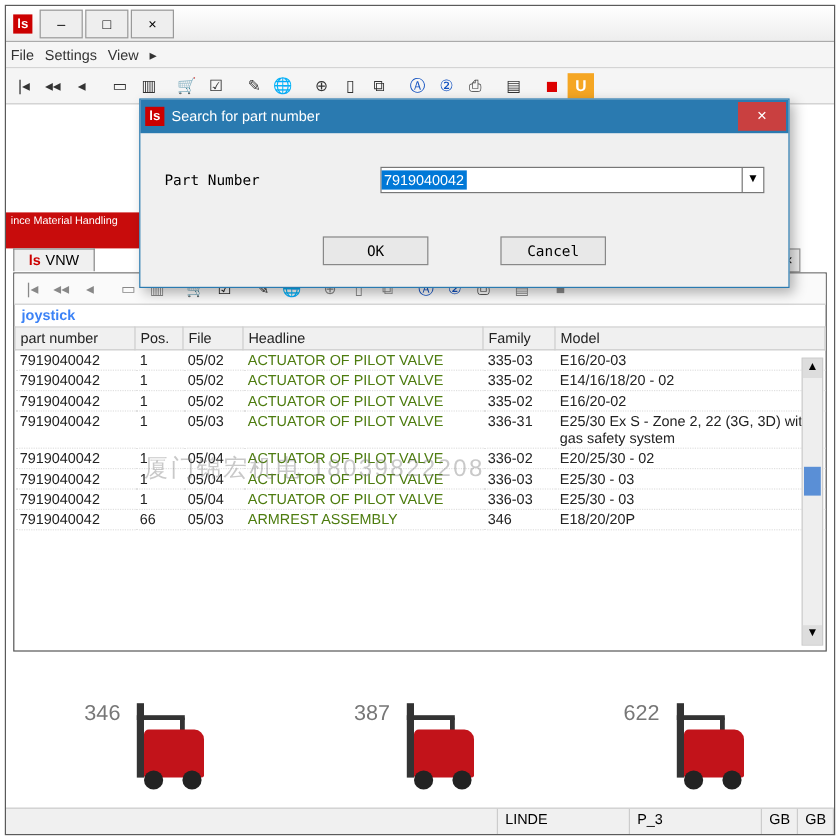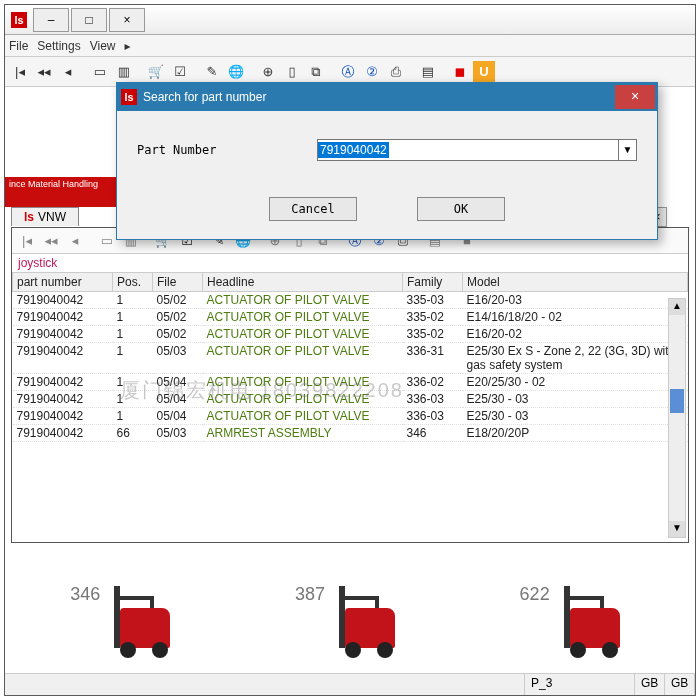--- a/index.html
+++ b/index.html
@@ -17,21 +17,21 @@
   .tsep { width: 6px; }
   .content { position: relative; padding: 6px; height: calc(100% - 30px - 22px - 30px - 22px); overflow: hidden; }
   .redband { position: absolute; top: 90px; left: 0; width: 120px; height: 30px; background: #c80c0c; color: #fff; font-size: 9px; padding: 2px 4px; overflow: hidden; }
   .vnwtab { position: absolute; top: 120px; left: 6px; display: flex; align-items: center; }
   .vnwtab .tab { background: #f0f0f0; border: 1px solid #888; border-bottom: none; padding: 2px 12px; display: flex; align-items: center; gap: 4px; }
   .vnwtab .tabclose { position: absolute; right: 14px; width: 20px; height: 20px; border: 1px solid #999; text-align: center; line-height: 18px; background: #eee; cursor: pointer; }
   .innerpanel { position: absolute; top: 140px; left: 6px; right: 6px; bottom: 130px; border: 1px solid #555; background: #fff; }
   .innertoolbar { height: 26px; background: #fafafa; border-bottom: 1px solid #ccc; display: flex; align-items: center; padding: 0 4px; gap: 2px; }
   .innertoolbar .tbtn { color: #888; }
   .innertoolbar .tbtn.act { color: #222; }
-  .searchterm { color: #be185d; font-weight: normal; padding: 2px 6px; }
+  .searchterm { color: #3b82f6; font-weight: bold; padding: 2px 6px; }
   .tbl { width: 100%; border-collapse: collapse; table-layout: fixed; }
   .tbl th { background: #f0f0f0; border: 1px solid #ccc; text-align: left; padding: 2px 4px; font-weight: normal; color: #222; }
   .tbl td { border-bottom: 1px dotted #e0e0e0; padding: 1px 4px; color: #222; vertical-align: top; font-size: 12px; }
   .tbl td.link { color: #4d7c0f; }
   .scrl { position: absolute; right: 2px; top: 70px; bottom: 4px; width: 18px; background: #eee; border: 1px solid #ccc; }
   .scrl .up, .scrl .dn { height: 16px; background: #ddd; text-align: center; line-height: 14px; cursor: pointer; font-size: 10px; }
   .scrl .thumb { position: absolute; left: 1px; right: 1px; top: 90px; height: 24px; background: #5a8fd6; }
   .models { position: absolute; bottom: 8px; left: 8px; right: 8px; height: 115px; display: flex; justify-content: space-around; align-items: flex-end; }
   .model { text-align: center; }
   .model .num { color: #777; font-size: 18px; position: relative; top: -60px; }
@@ -240,20 +240,21 @@
 
     <div class="models" id="models">
         <div class="model"><span class="num">346</span><span class="forklift"><span class="mast"></span><span class="roof"></span><span class="post"></span><span class="body"></span><span class="wh wh1"></span><span class="wh wh2"></span></span></div>
         <div class="model"><span class="num">387</span><span class="forklift"><span class="mast"></span><span class="roof"></span><span class="post"></span><span class="body"></span><span class="wh wh1"></span><span class="wh wh2"></span></span></div>
         <div class="model"><span class="num">622</span><span class="forklift"><span class="mast"></span><span class="roof"></span><span class="post"></span><span class="body"></span><span class="wh wh1"></span><span class="wh wh2"></span></span></div>
       </div>
   </div>
 
   <div class="status">
     <div class="cell flex"></div>
+    <div class="cell" style="width:110px">LINDE</div>
     <div class="cell" style="width:110px">P_3</div>
     <div class="cell" style="width:30px">GB</div>
     <div class="cell" style="width:30px">GB</div>
   </div>
 </div>
 
 <div class="watermark">厦门锦宏机电 18039822208</div>
 
 <div class="dialog">
   <div class="dlgtitle">
@@ -263,17 +264,17 @@
   </div>
   <div class="dlgbody">
     <div class="dlgrow">
       <div class="dlglbl">Part Number</div>
       <div class="dlgcombo">
         <span class="val">7919040042</span>
         <span class="dd">▼</span>
       </div>
     </div>
     <div class="dlgbtns">
+      <button>OK</button>
       <button>Cancel</button>
-      <button>OK</button>
     </div>
   </div>
 </div>
 
 </body></html>

